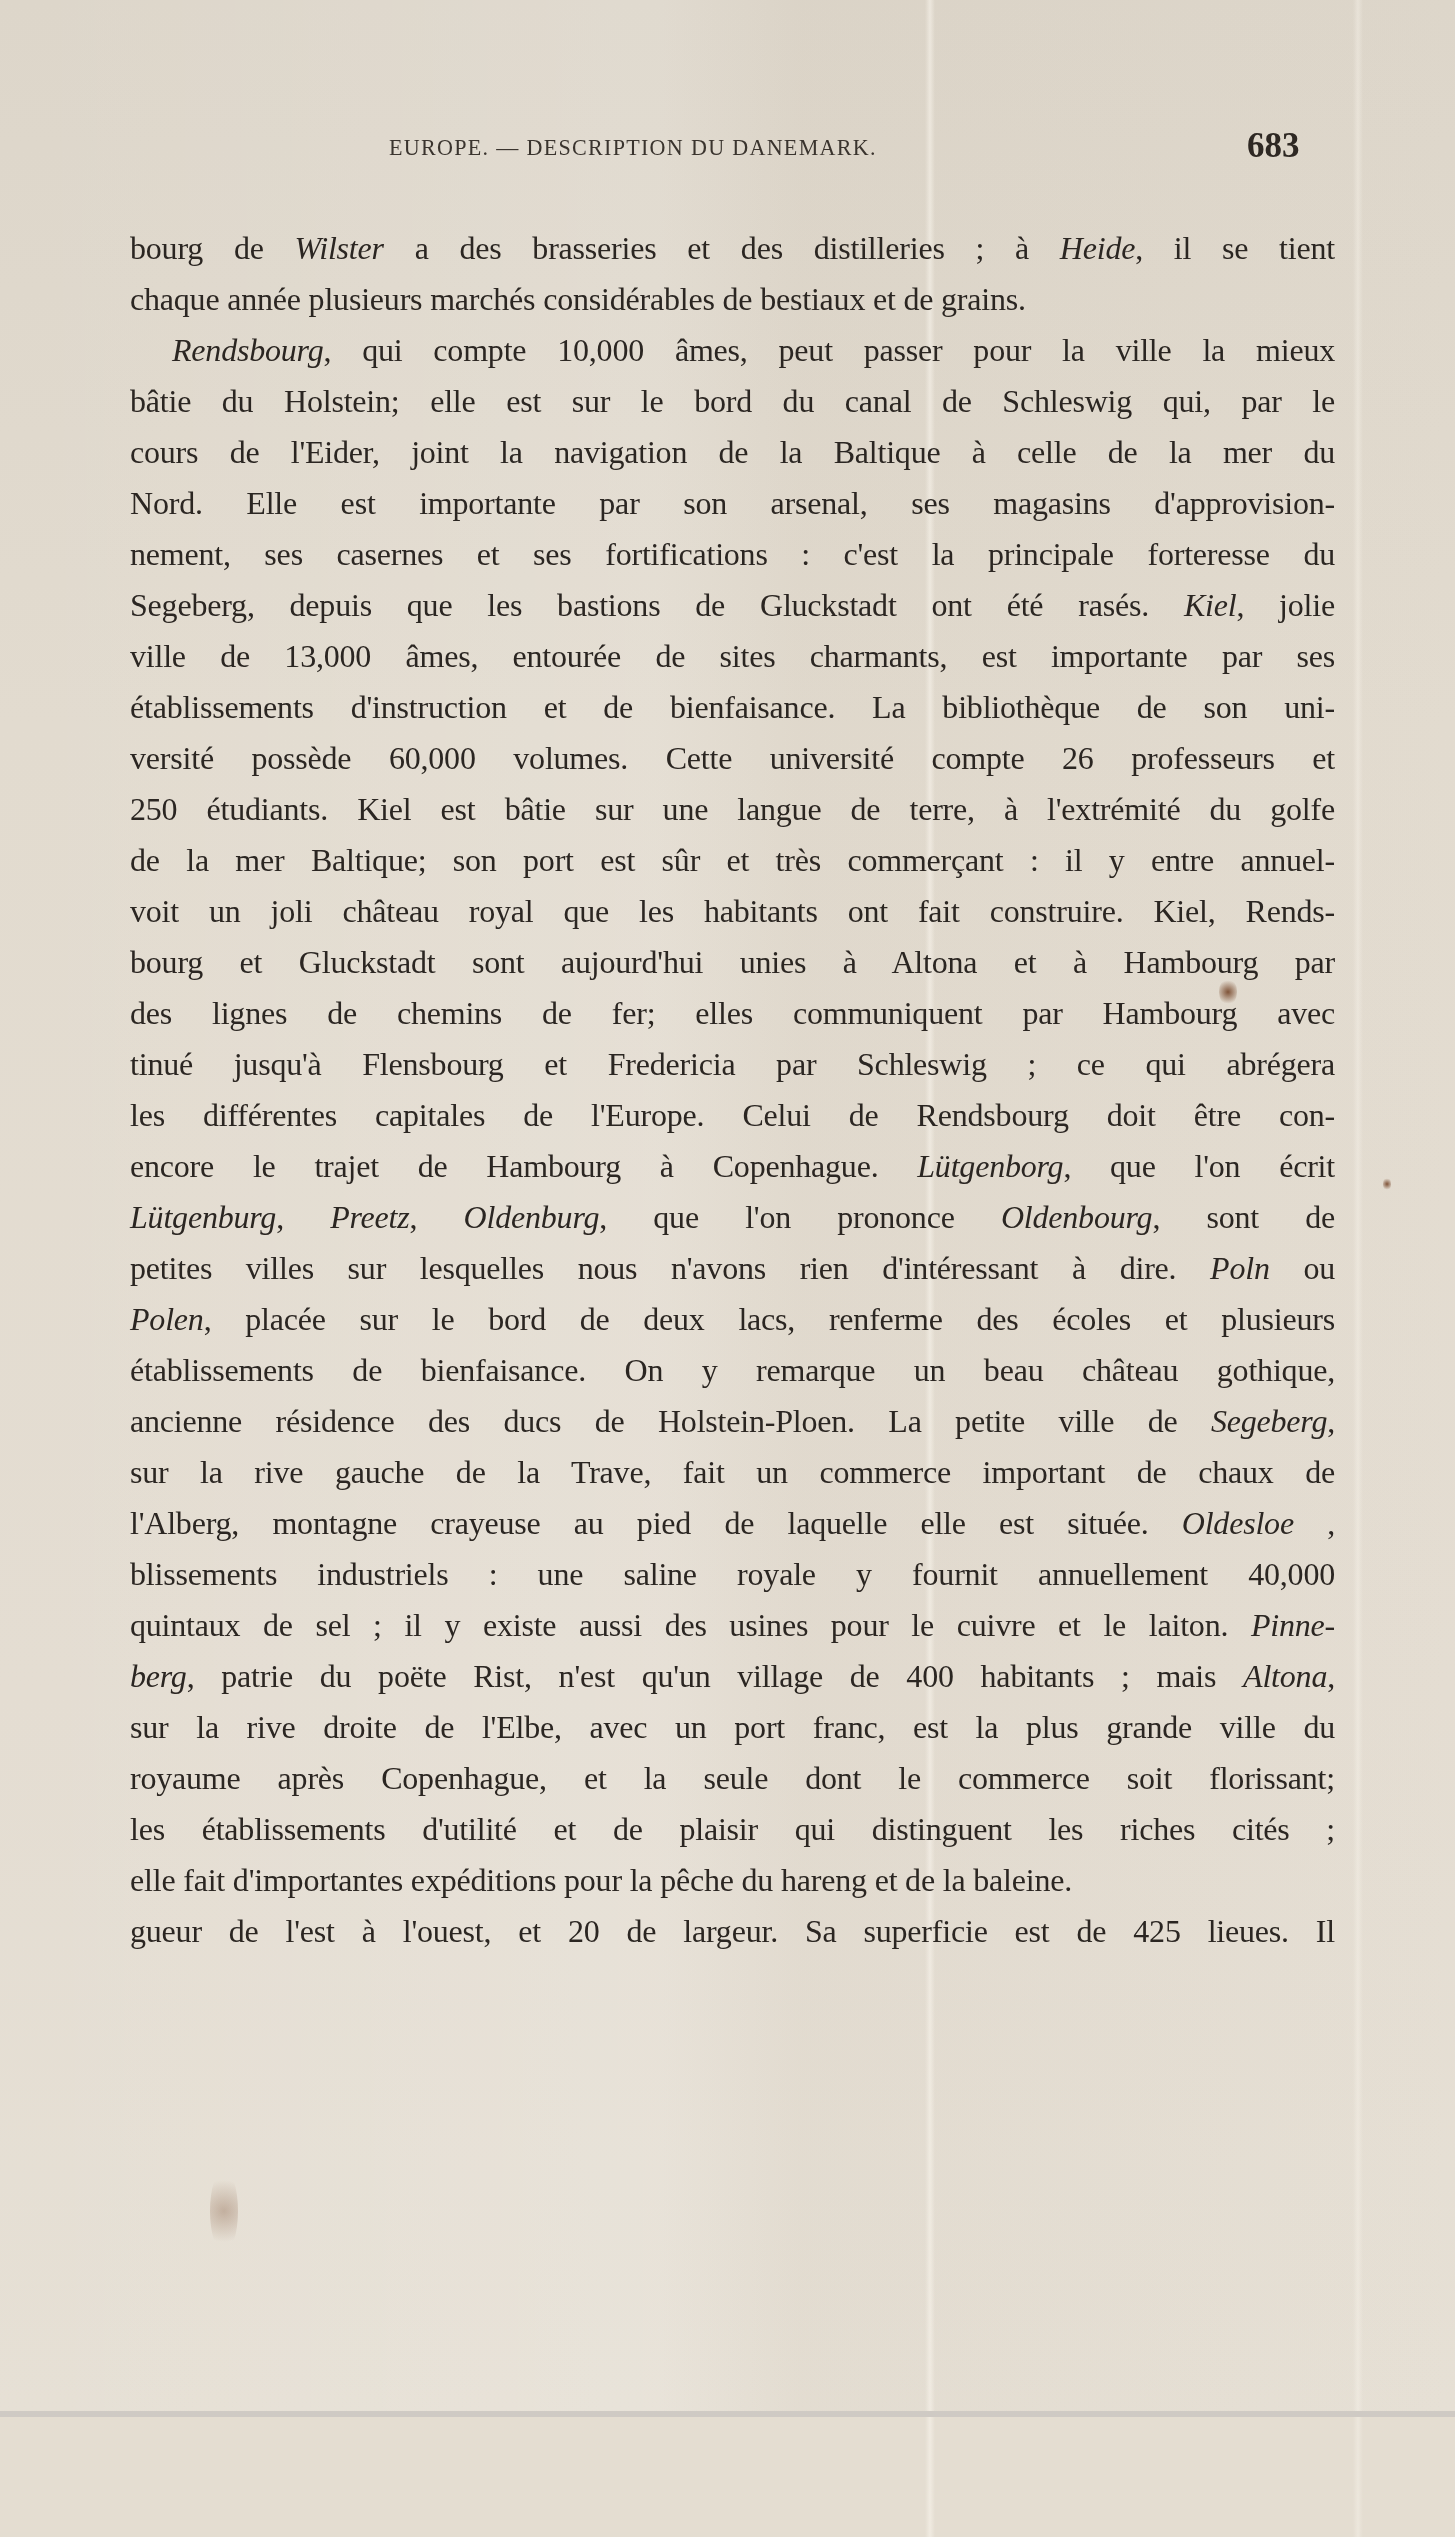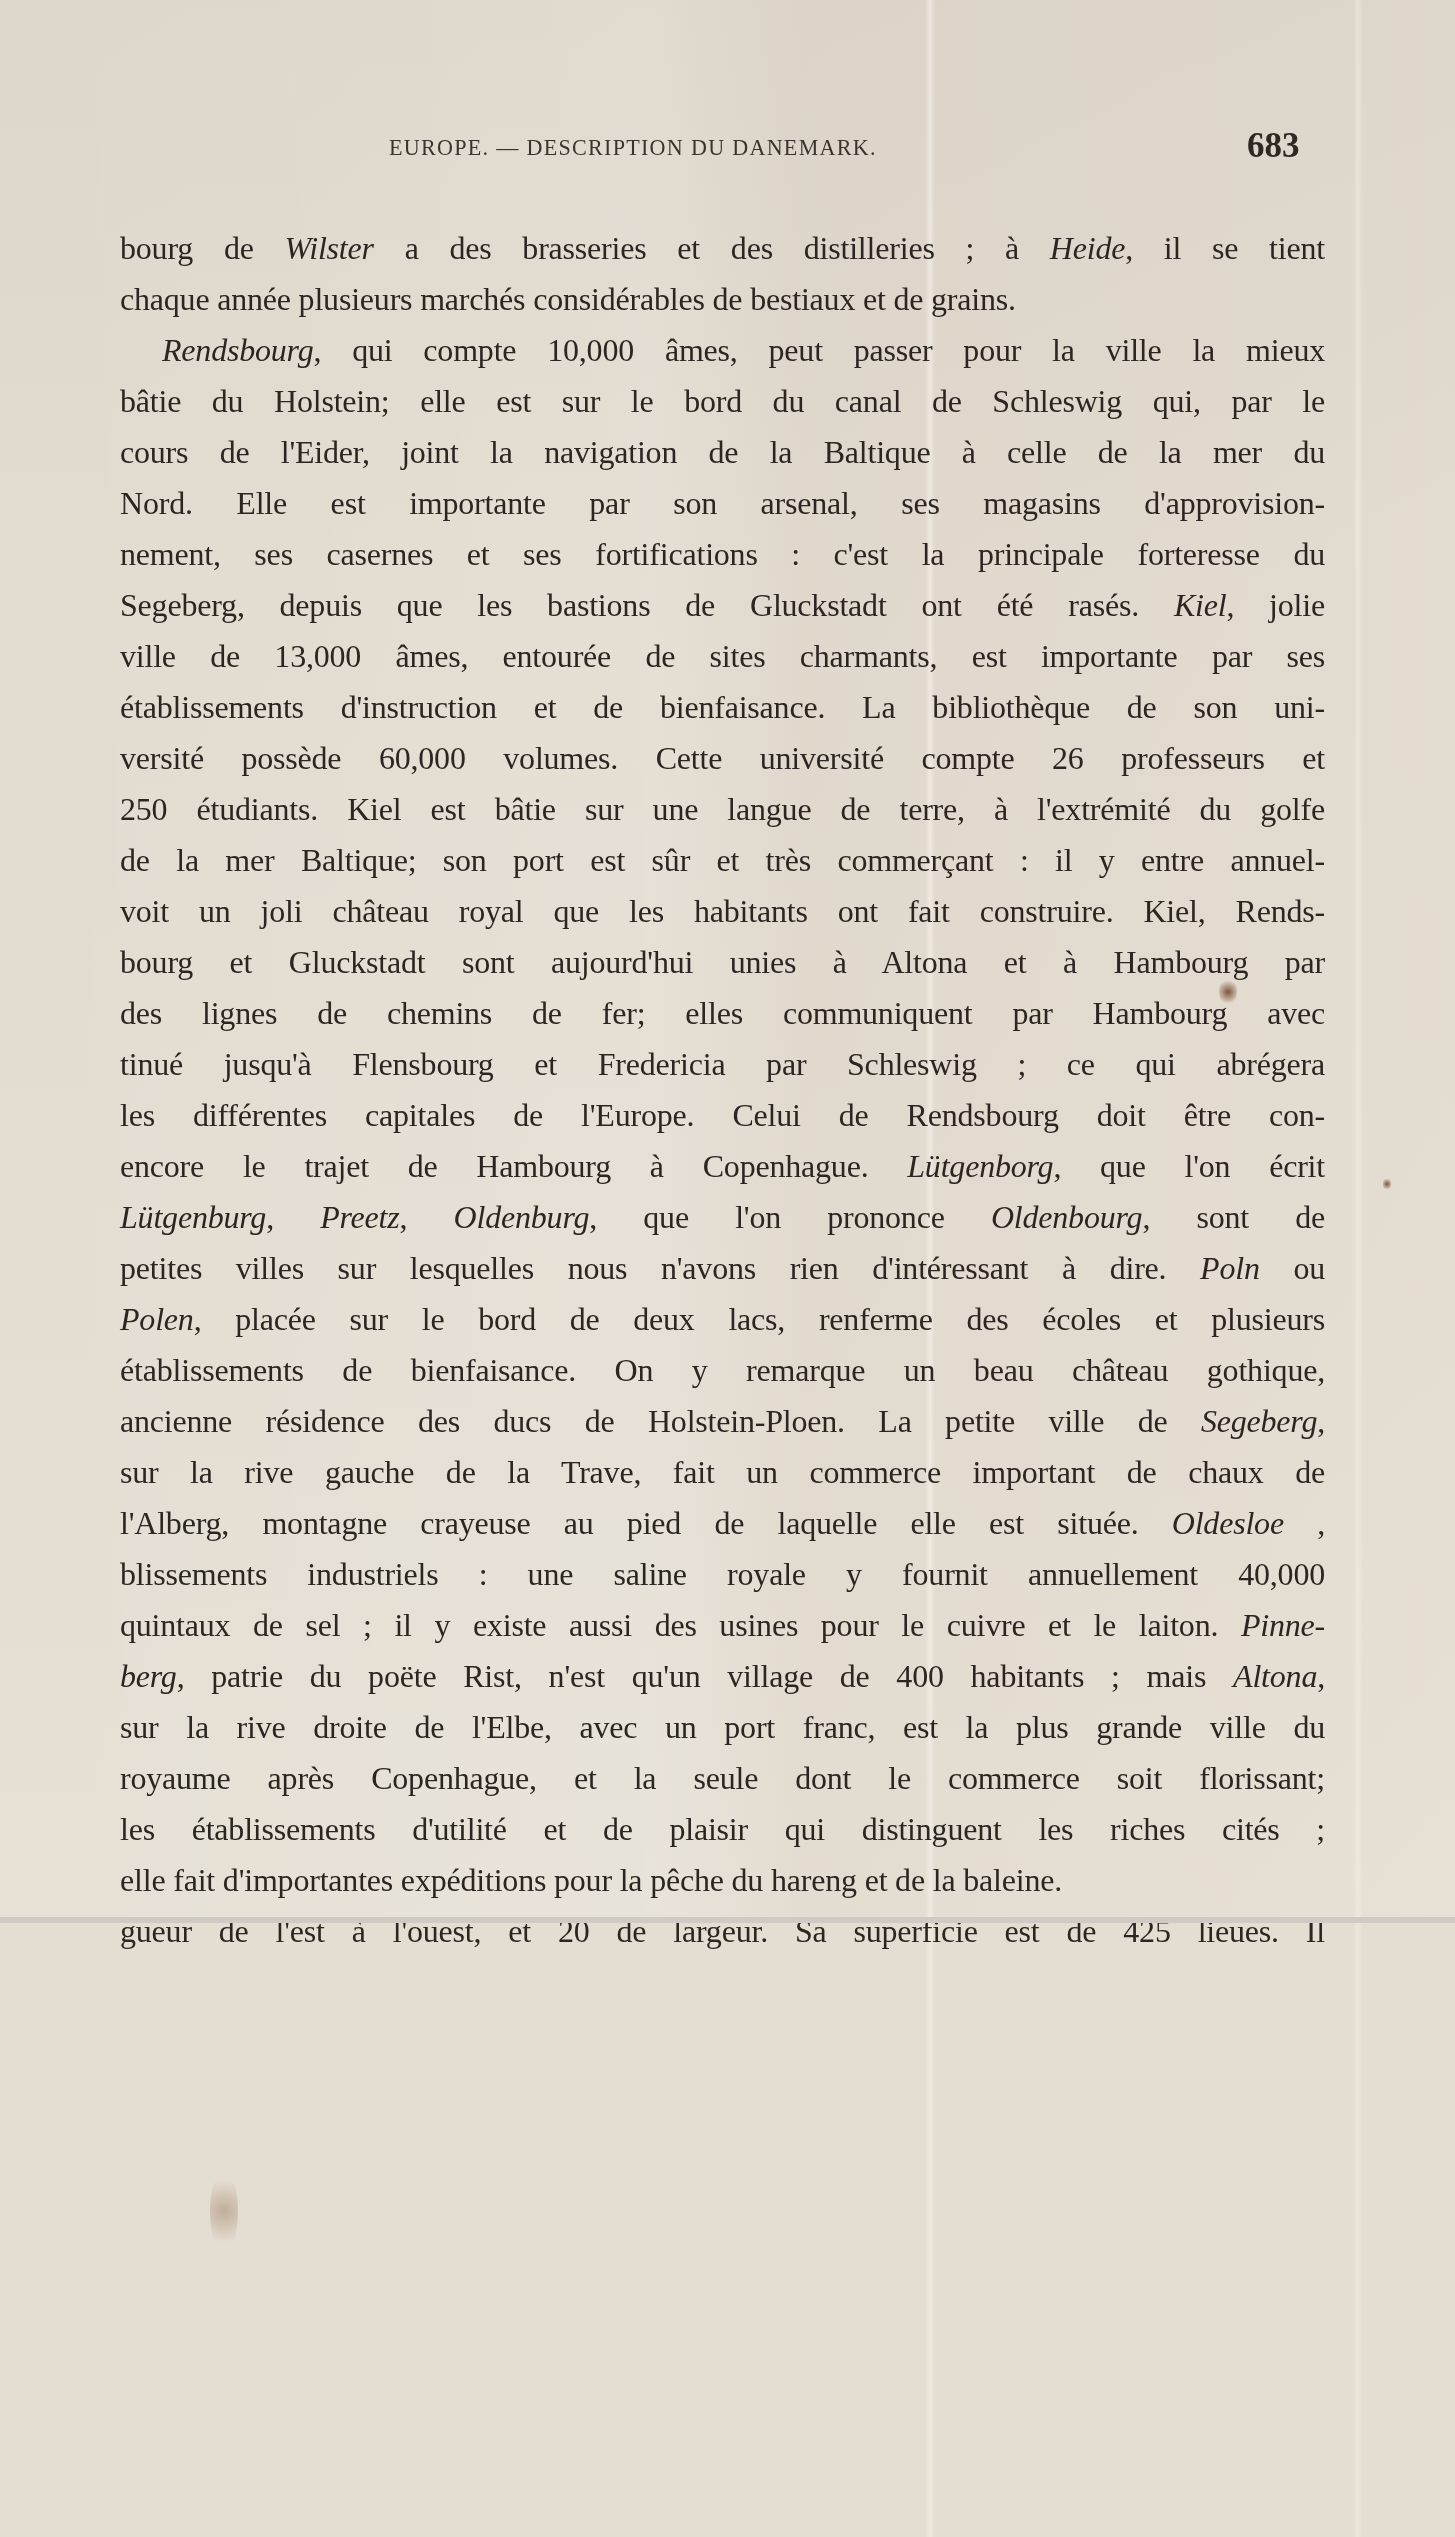--- a/index.html
+++ b/index.html
@@ -11,21 +11,21 @@
     height: 2538px;
     background: #e4ddd1;
     position: relative;
     overflow: hidden;
     font-family: "Liberation Serif", "DejaVu Serif", serif;
     color: #2b2622;
   }
   .page {
     position: absolute;
     left: 0; top: 0;
-    width: 1456px; height: 1923px;
+    width: 1456px; height: 2417px;
     background:
       linear-gradient(90deg, rgba(255,255,255,0.00) 0%, rgba(255,255,255,0.10) 45%, rgba(200,190,175,0.10) 55%, rgba(255,255,255,0.00) 100%),
       linear-gradient(180deg, #ddd6ca 0%, #e2dbcf 30%, #e4ddd2 70%, #e6e0d5 100%);
   }
   .fold {
     position: absolute;
     top: 0;
     width: 9.8px;
     height: 2538px;
     background: linear-gradient(90deg, rgba(255,255,255,0) 0%, rgba(250,246,238,0.55) 50%, rgba(255,255,255,0) 100%);
@@ -59,21 +59,21 @@
     position: absolute;
     left: 1247px;
     top: 0px;
     font-size: 35px;
     font-weight: bold;
     color: #2e2823;
     text-align: right;
   }
   .body-text {
     position: absolute;
-    left: 120px;
+    left: 130px;
     top: 223px;
     width: 1205px;
   }
   .line {
     height: 51px;
     line-height: 51px;
     font-size: 32px;
     white-space: nowrap;
     text-align: justify;
     text-align-last: justify;

